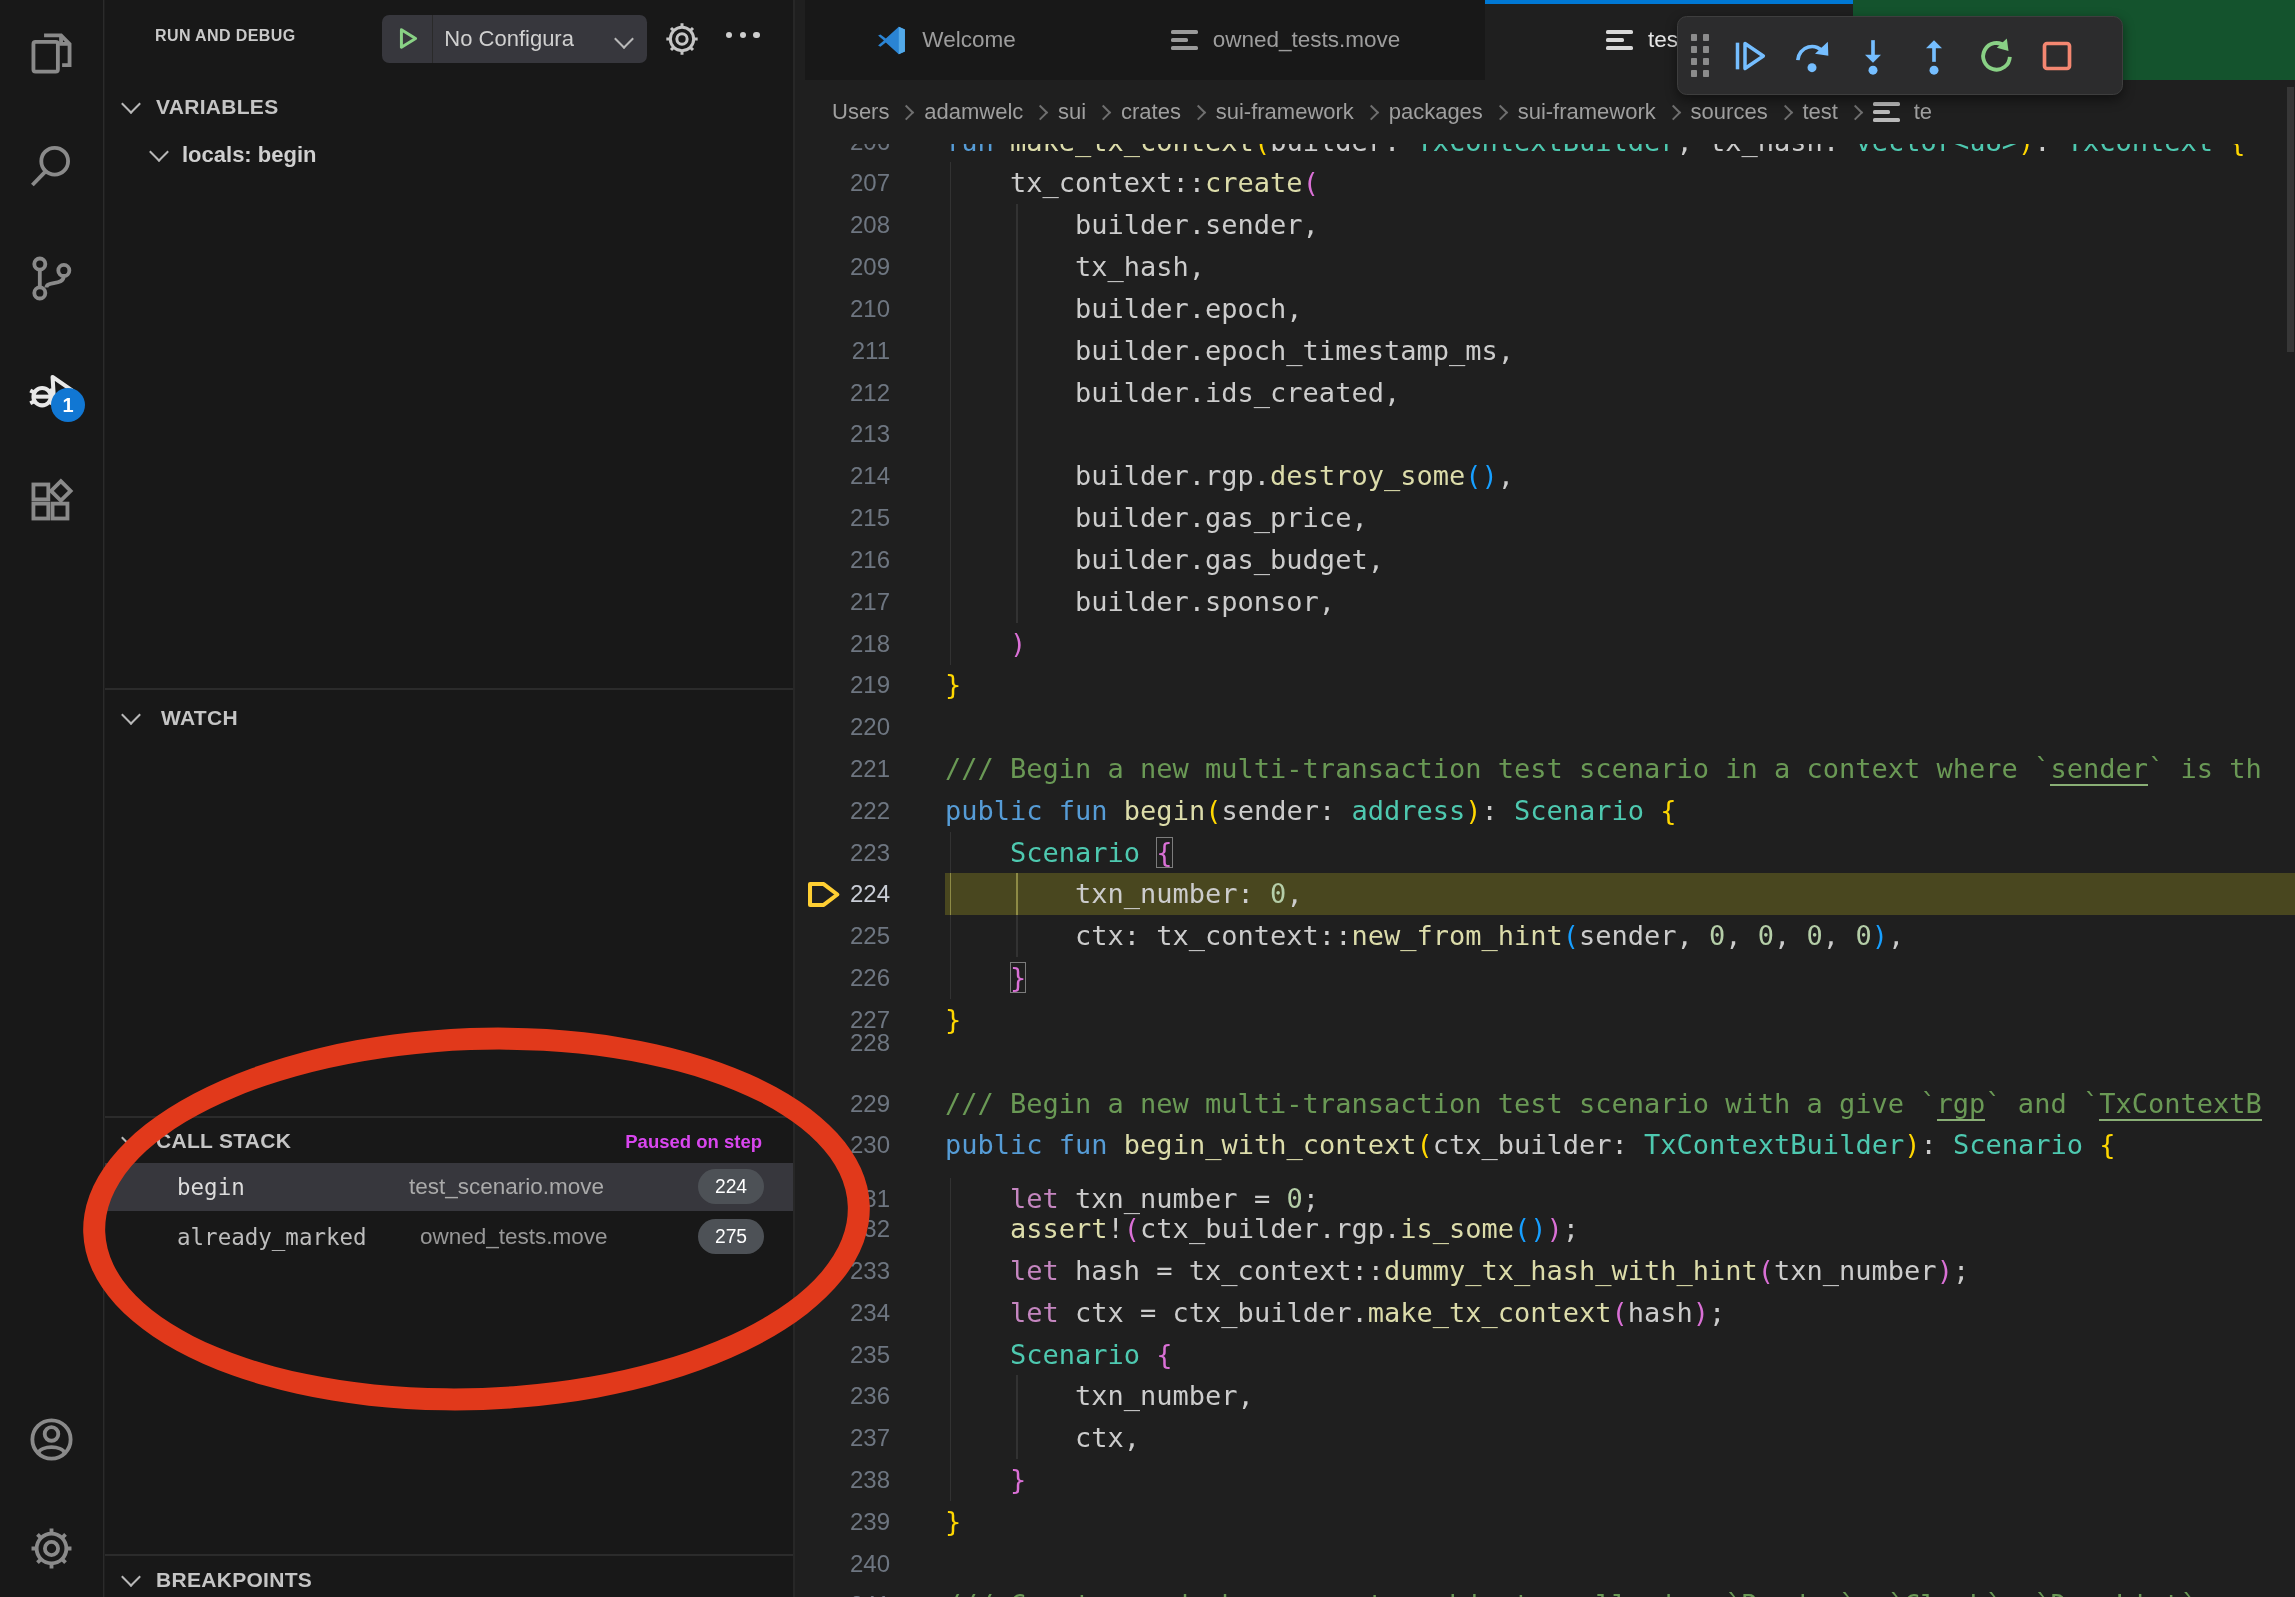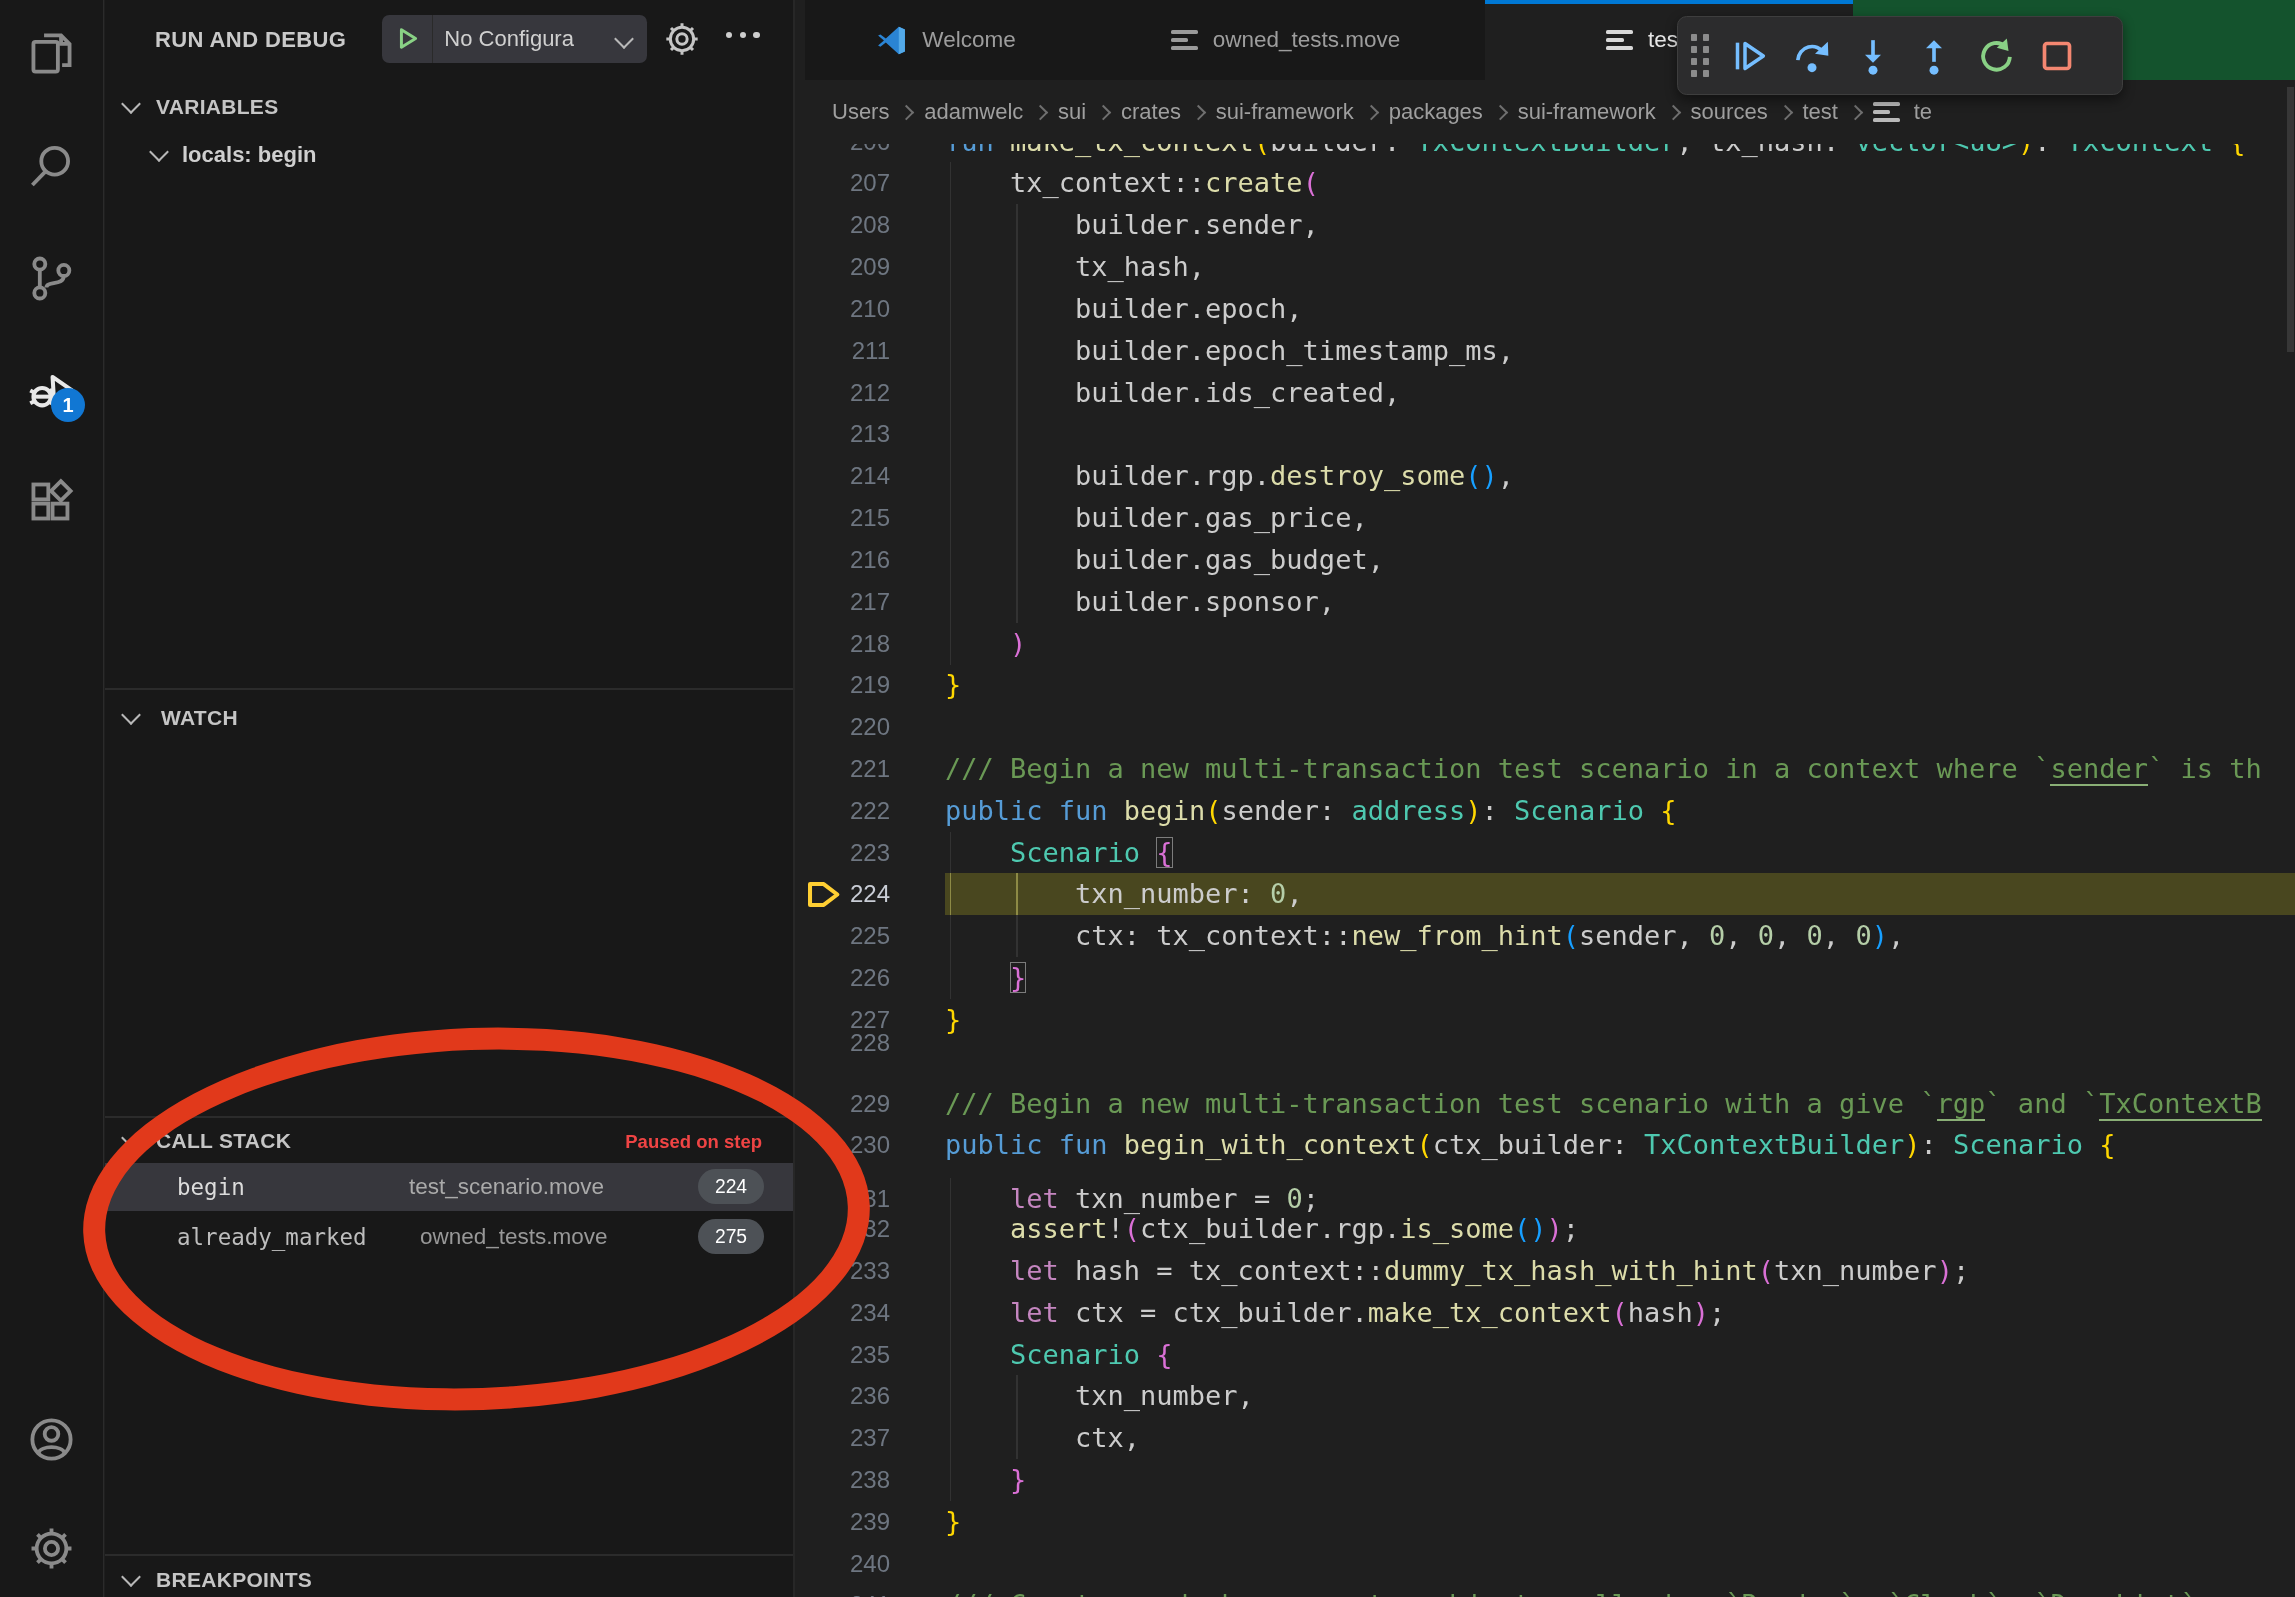--- a/index.html
+++ b/index.html
@@ -6,38 +6,38 @@
   .app{position:relative;width:2295px;height:1597px;overflow:hidden;background:#1f1f1f;
        font-family:"Liberation Sans",sans-serif;color:#cccccc;}
   
   .activitybar{position:absolute;left:0;top:0;width:103px;height:100%;background:#181818;border-right:1.6px solid #2b2b2b;}
   .ab-item{position:absolute;left:26px;width:51px;height:51px;}
   .ab-item svg{width:51px;height:51px;}
   .badge{position:absolute;right:-8px;bottom:-6.4px;width:34px;height:34px;border-radius:50%;
          background:#1177d3;color:#fff;font-size:20px;font-weight:bold;display:flex;align-items:center;justify-content:center;}
   
   .sidebar{position:absolute;left:105px;top:0;width:688px;height:100%;background:#181818;border-right:2.4px solid #272727;}
-  .sb-title{position:absolute;left:50px;top:27px;font-size:22px;font-weight:bold;letter-spacing:0.4px;color:#c9c9c9;}
+  .sb-title{position:absolute;left:50px;top:27px;font-size:16px;font-weight:bold;letter-spacing:0.4px;color:#c9c9c9;}
   .config-pill{position:absolute;left:277px;top:14.5px;width:265px;height:48px;background:#37373d;border-radius:7.2px;
                display:flex;align-items:center;overflow:hidden;}
   .config-play{width:50px;height:100%;display:flex;align-items:center;justify-content:center;border-right:1.6px solid #2a2a2a;}
   .config-label{flex:1;padding-left:11.3px;font-size:22px;color:#d0d0d0;white-space:nowrap;overflow:hidden;}
   .chev{display:inline-block;width:12px;height:12px;border-right:2.4px solid #b8b8b8;border-bottom:2.4px solid #b8b8b8;transform:rotate(45deg);}
   .config-chev{margin-right:16px;margin-left:3.2px;flex:none;}
   .hdr-gear{position:absolute;left:557px;top:19.3px;width:40px;height:40px;}
   .hdr-dots{position:absolute;left:621px;top:32px;display:flex;gap:7.2px;}
   .hdr-dots i{width:6.4px;height:6.4px;border-radius:50%;background:#cdcdcd;}
   .sec-chev{position:absolute;}
   .sec-label{position:absolute;font-size:21px;font-weight:bold;color:#c5c5c5;letter-spacing:0.3px;}
   .divider{position:absolute;left:0;width:100%;height:1.6px;background:#2b2b2b;}
   .scope-label{position:absolute;left:77px;top:142px;font-size:22px;font-weight:bold;color:#cfcfcf;}
   .var-row{position:absolute;left:97px;top:193px;font-family:"DejaVu Sans Mono",monospace;font-size:25px;white-space:nowrap;}
   .var-name{color:#c586c0;}
   .var-val{color:#9a9a9a;}
-  .cs-status{position:absolute;right:31px;top:1131px;font-size:18.5px;font-weight:bold;color:#ef4444;}
+  .cs-status{position:absolute;right:31px;top:1131px;font-size:18.5px;font-weight:bold;color:#d946ef;}
   .frame{position:absolute;left:0;width:100%;height:48px;}
   .frame.sel{background:#37373d;}
   .frame-fn{position:absolute;left:72px;top:10.5px;font-family:"DejaVu Sans Mono",monospace;font-size:22.5px;color:#dcdcdc;}
   .frame-file{position:absolute;left:304px;top:10.5px;font-size:22.5px;color:#aaaaaa;}
   .frame-badge{position:absolute;right:29px;top:6.4px;min-width:40px;height:35px;border-radius:17.7px;background:#4d5156;
                color:#fff;font-size:19.3px;display:flex;align-items:center;justify-content:center;padding:0 13px;}
   .frame.dim .frame-fn{color:#bdbdbd}.frame.dim .frame-file{color:#989898}
   
   .editor{position:absolute;left:795px;top:0;width:1501px;height:100%;background:#1f1f1f;}
   .tabstrip{position:absolute;left:10px;top:0;width:100%;height:80px;background:#14532d;z-index:3;}

